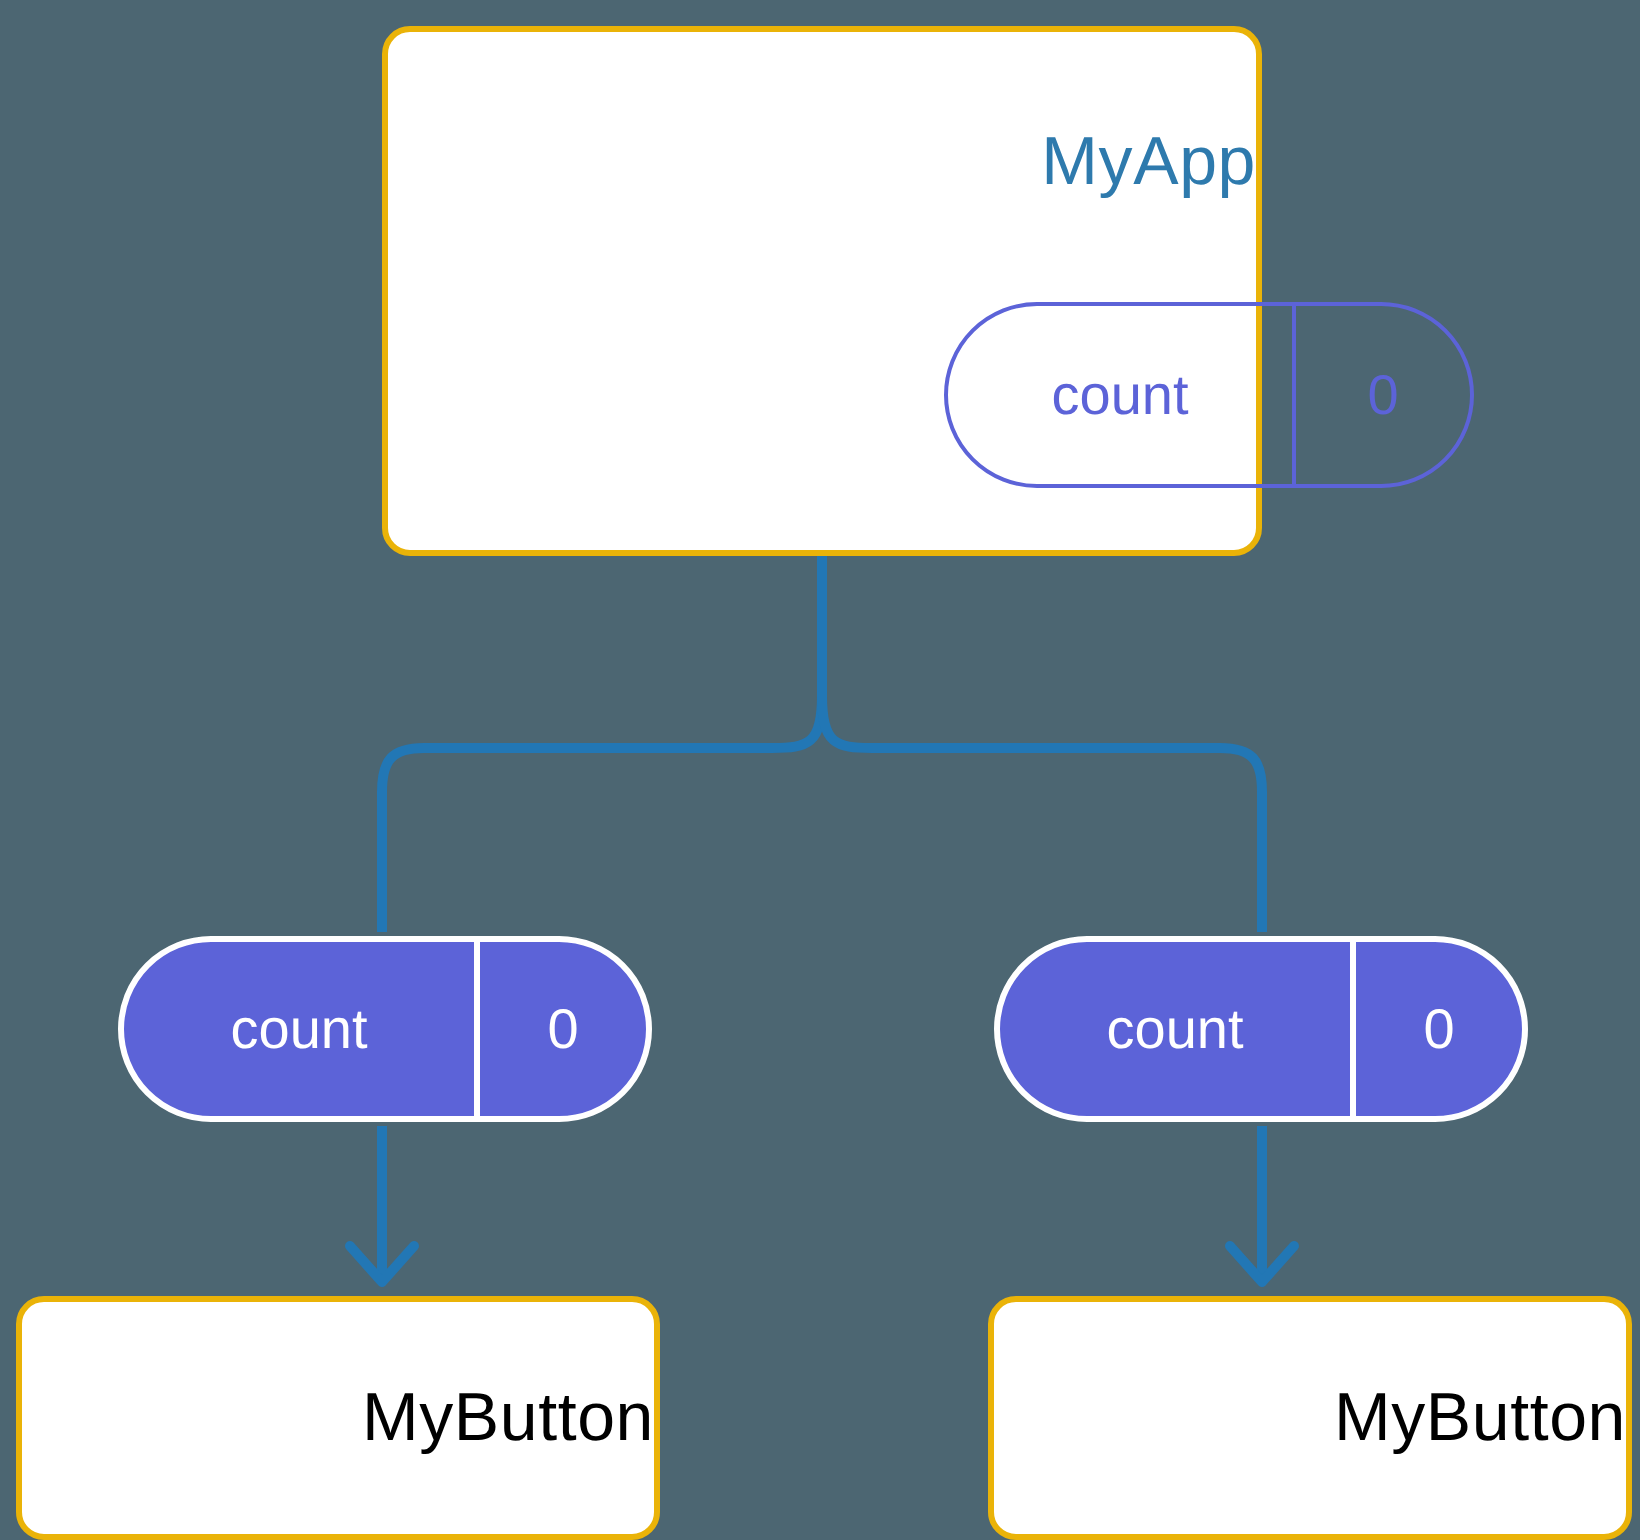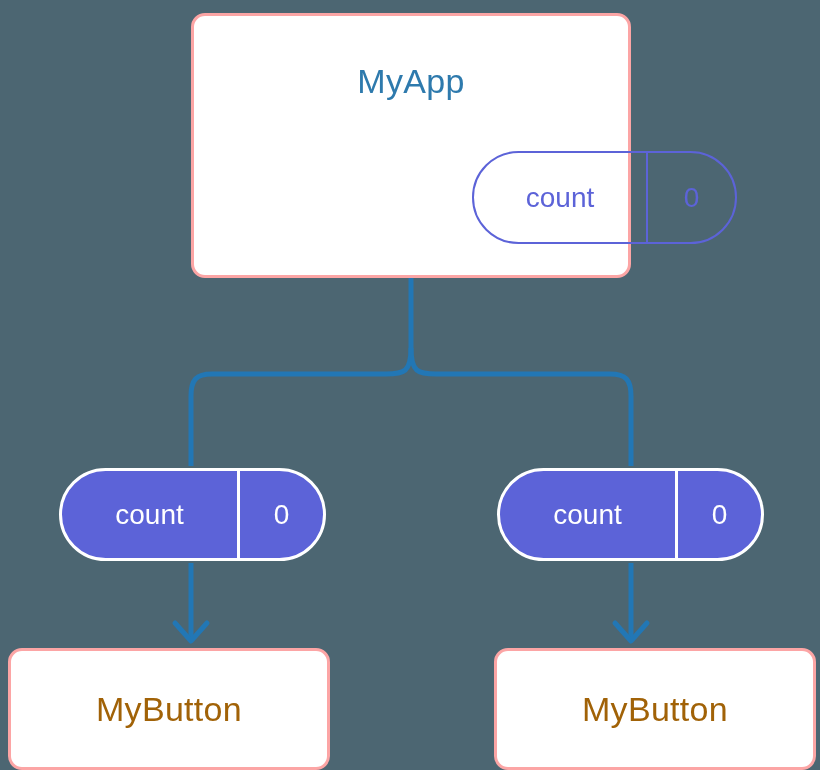--- a/index.html
+++ b/index.html
@@ -25,25 +25,25 @@
     width: 820px;
     height: 770px;
     pointer-events: none;
   }
 
   
   .component-card {
     position: absolute;
     box-sizing: border-box;
     background: #ffffff;
-    border: 3px solid #fca5a5;
+    border: 3px solid #eab308;
     border-radius: 14px;
     display: flex;
     flex-direction: column;
-    align-items: center;
+    align-items: flex-end;
   }
   .card-root {
     left: 191px;
     top: 13px;
     width: 440px;
     height: 265px;
     padding-top: 48px;
   }
   .card-title {
     color: #2e7aad;
@@ -55,21 +55,21 @@
   
   .card-leaf {
     top: 648px;
     width: 322px;
     height: 122px;
     justify-content: center;
   }
   .card-leaf.left  { left: 8px; }
   .card-leaf.right { left: 494px; }
   .leaf-title {
-    color: #a16207;
+    color: #000000;
     font-size: 34px;
     line-height: 34px;
     letter-spacing: 0.3px;
   }
 
   
   .state-pill {
     position: absolute;
     box-sizing: border-box;
     display: flex;

